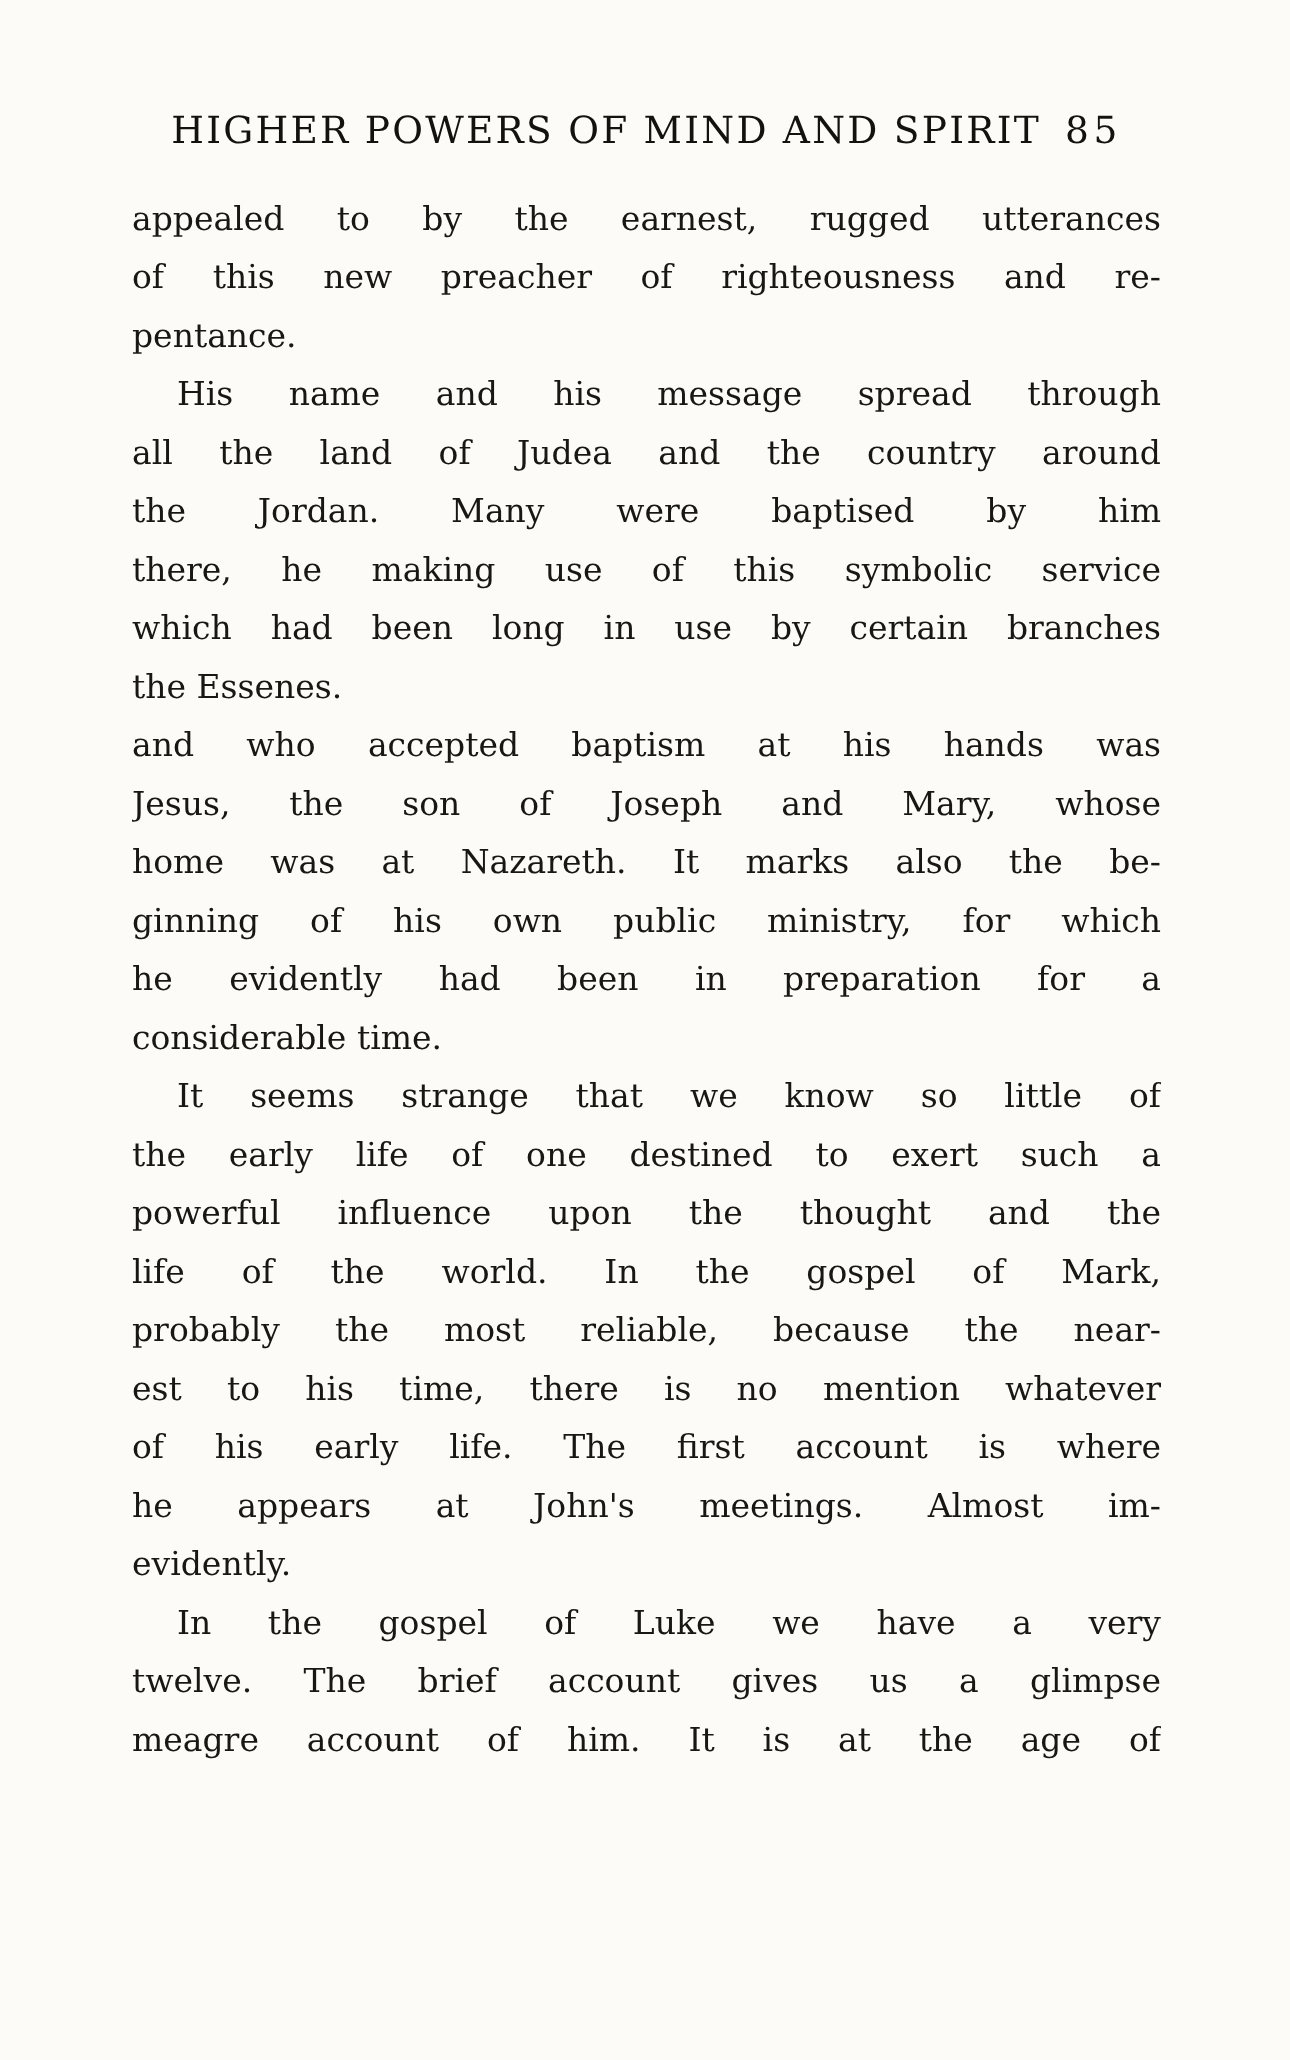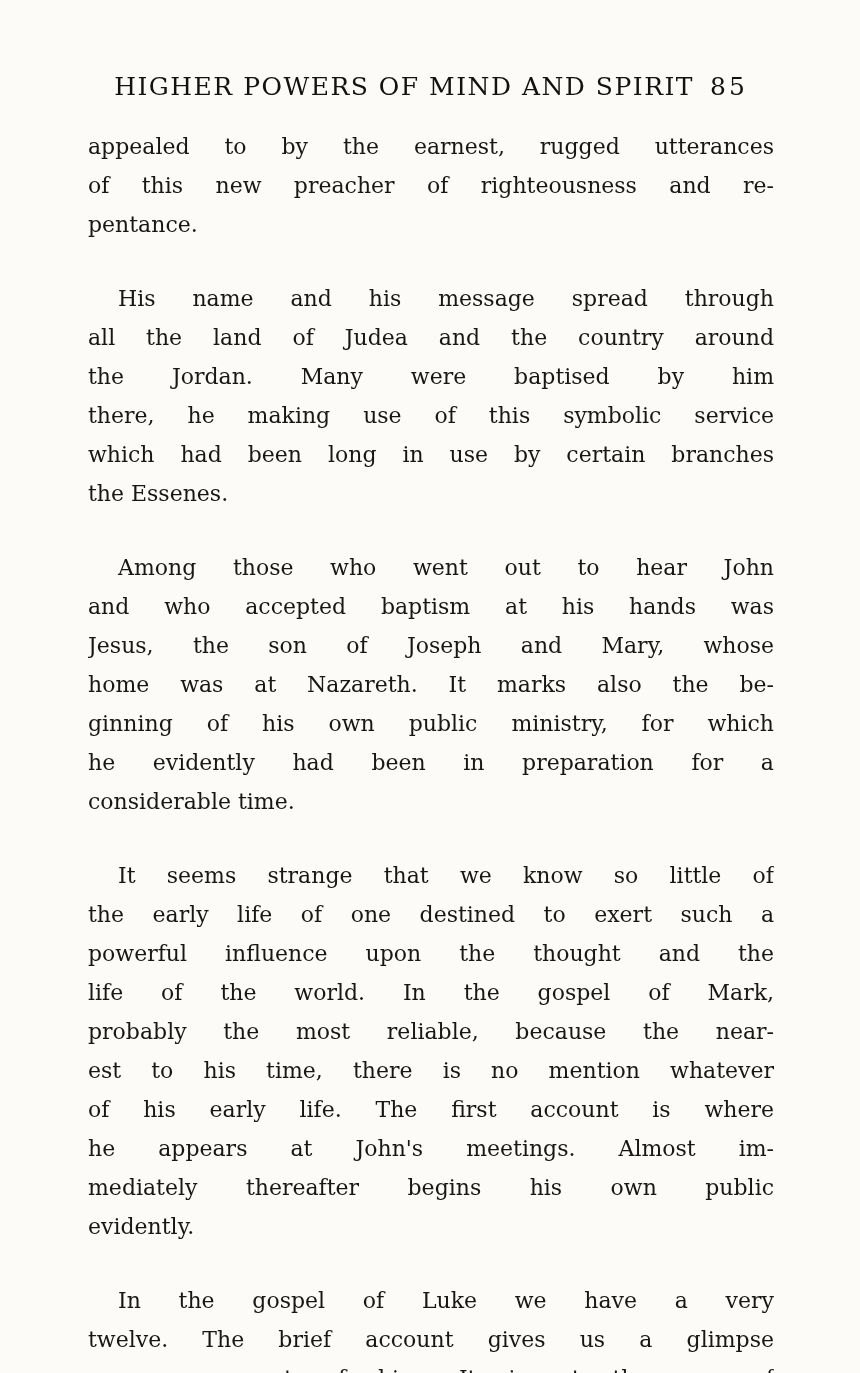--- a/index.html
+++ b/index.html
@@ -44,54 +44,51 @@
     overflow: hidden;
     text-align: justify;
     text-align-last: justify;
     white-space: nowrap;
   }
   .line.last {
     text-align-last: left;
   }
   .line.indent {
     text-indent: 30px;
-    margin-top: 35px;
   }
 </style>
 </head>
 <body>
 
 <div class="page">
   <div class="header">
     <span>HIGHER POWERS OF MIND AND SPIRIT</span><span class="pagenum">85</span>
   </div>
   <div class="body" id="body-container">
       <div class="line">appealed to by the earnest, rugged utterances</div>
       <div class="line">of this new preacher of righteousness and re-</div>
       <div class="line last">pentance.</div>
       <div class="line indent">His name and his message spread through</div>
       <div class="line">all the land of Judea and the country around</div>
       <div class="line">the Jordan. Many were baptised by him</div>
       <div class="line">there, he making use of this symbolic service</div>
       <div class="line">which had been long in use by certain branches</div>
       <div class="line last">the Essenes.</div>
-      <div class="line indent">Among those who went out to hear John</div>
       <div class="line">and who accepted baptism at his hands was</div>
       <div class="line">Jesus, the son of Joseph and Mary, whose</div>
       <div class="line">home was at Nazareth. It marks also the be-</div>
       <div class="line">ginning of his own public ministry, for which</div>
       <div class="line">he evidently had been in preparation for a</div>
       <div class="line last">considerable time.</div>
       <div class="line indent">It seems strange that we know so little of</div>
       <div class="line">the early life of one destined to exert such a</div>
       <div class="line">powerful influence upon the thought and the</div>
       <div class="line">life of the world. In the gospel of Mark,</div>
       <div class="line">probably the most reliable, because the near-</div>
       <div class="line">est to his time, there is no mention whatever</div>
       <div class="line">of his early life. The first account is where</div>
       <div class="line">he appears at John's meetings. Almost im-</div>
-      <div class="line">mediately thereafter begins his own public</div>
       <div class="line last">evidently.</div>
       <div class="line indent">In the gospel of Luke we have a very</div>
       <div class="line">twelve. The brief account gives us a glimpse</div>
       <div class="line">meagre account of him. It is at the age of</div>
     </div>
 </div>
 
 </body></html>

